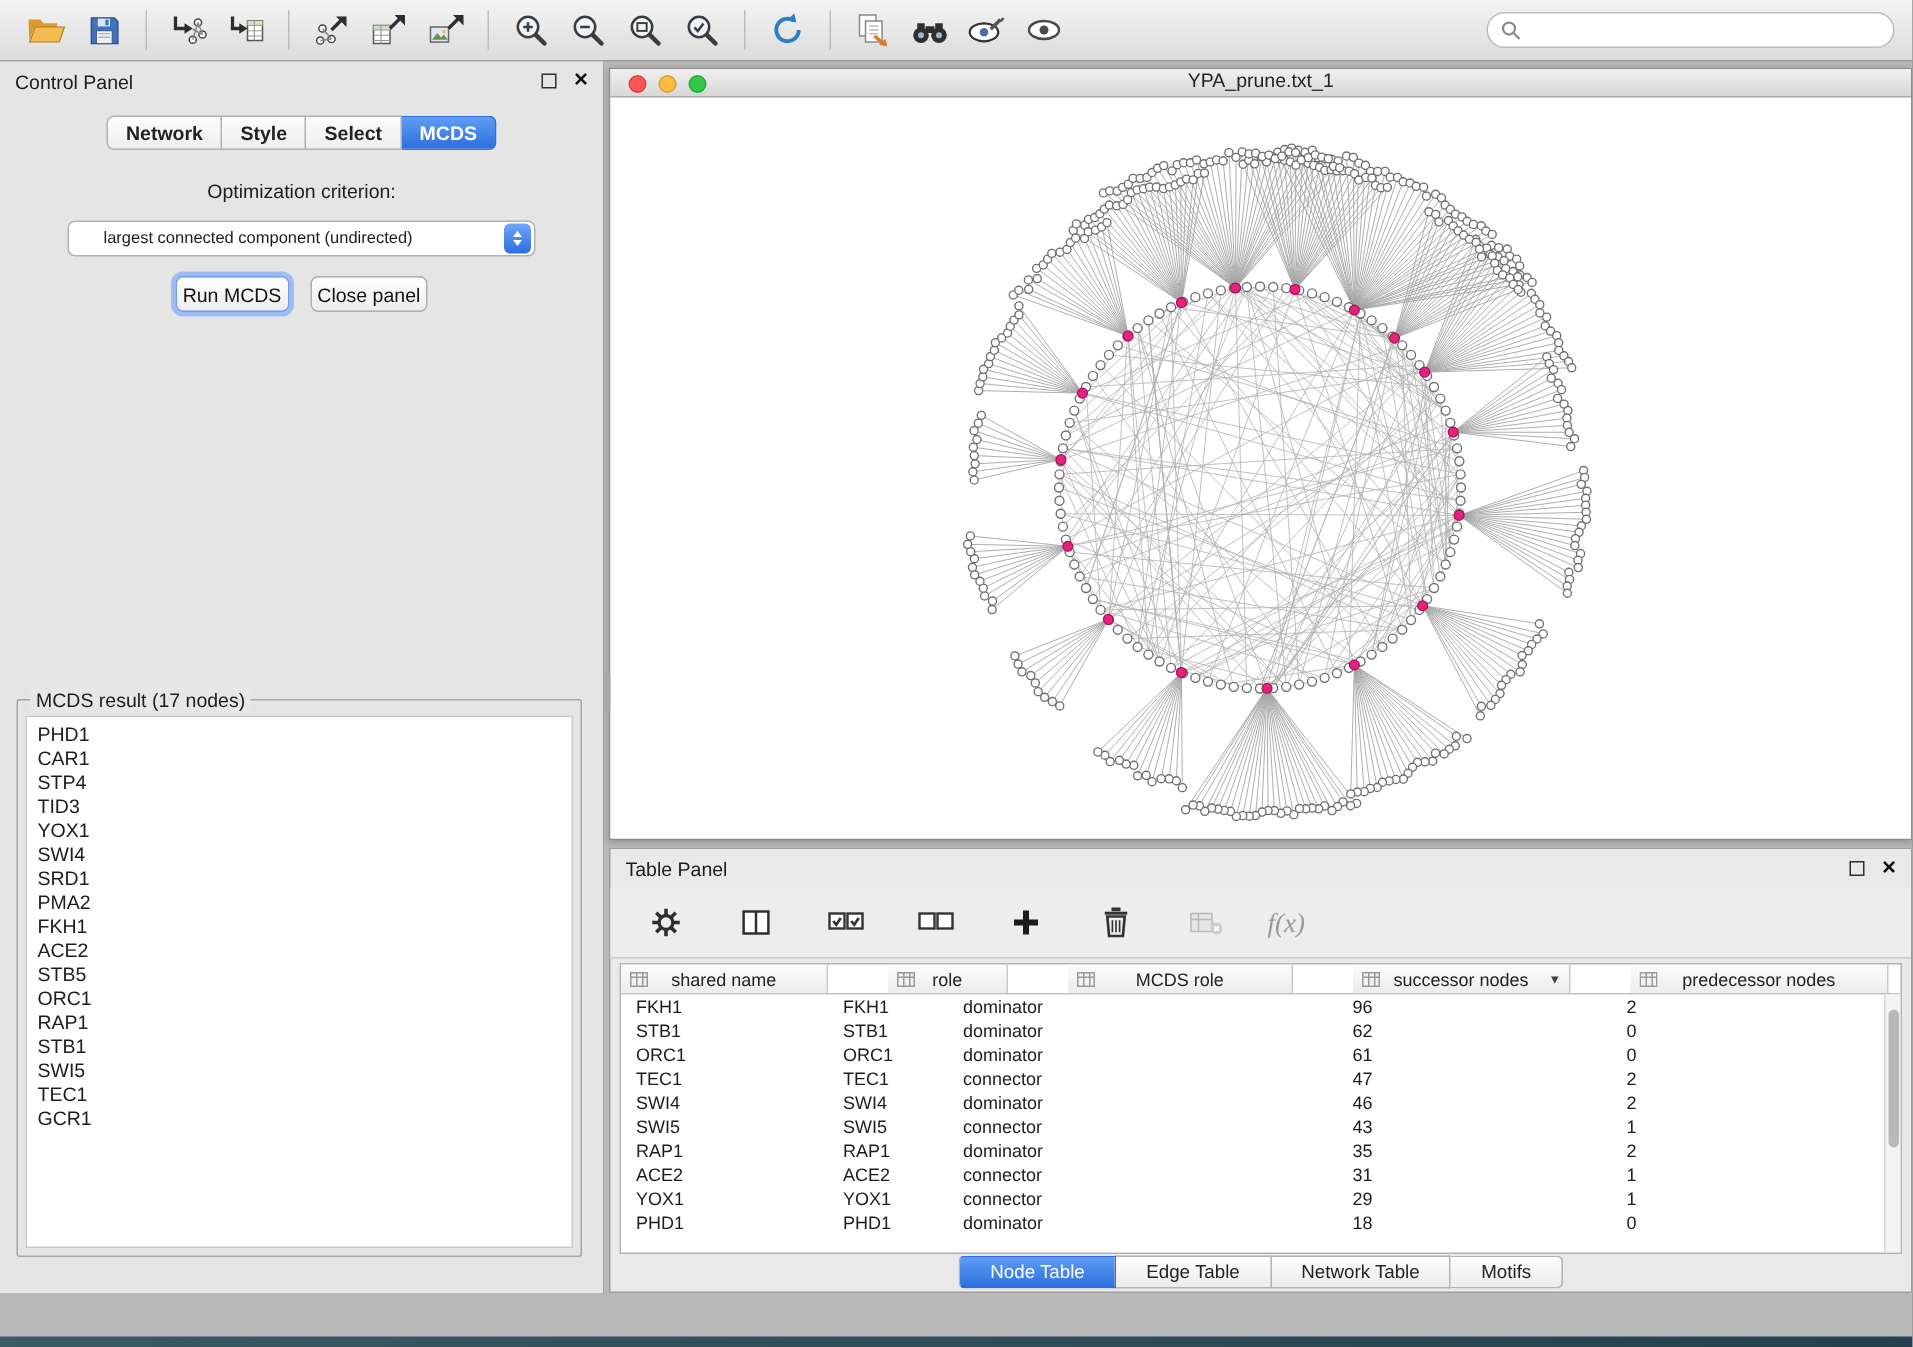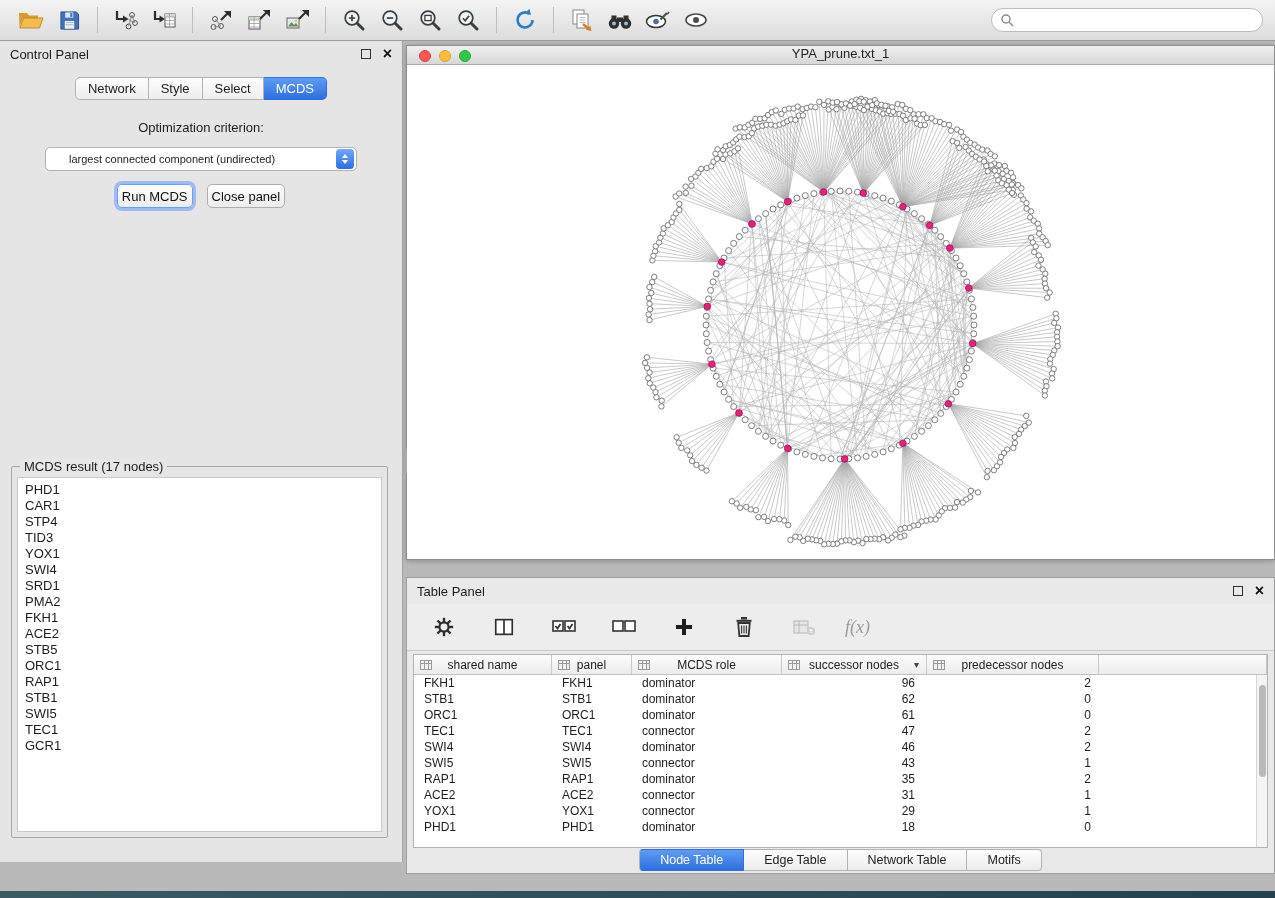--- a/index.html
+++ b/index.html
@@ -30,21 +30,21 @@
   
   .cpanel {
     position: absolute; left: 0; top: 41px; width: 403px; bottom: 36px;
     background: #e5e5e5; border-right: 1px solid #a3a3a3;
   }
   .phead { height: 26px; display: flex; align-items: center; padding: 0 10px; font-size: 13px; }
   .pctl { margin-left: auto; display: flex; align-items: center; gap: 12px; }
   .float-ico { width: 10px; height: 10px; border: 1.5px solid #2f2f2f; display:inline-block; }
   .close-ico { font-size: 16px; font-weight: bold; color: #111; line-height: 1; cursor: default; }
 
-  .segbar { display: flex; justify-content: center; margin-top: 10px; }
+  .segbar { display: flex; justify-content: center; margin-top: 10px; font-weight: bold; }
   .seg {
     font-size: 13px; padding: 3px 12px; background: linear-gradient(#fdfdfd,#eee);
     border: 1px solid #b3b3b3; border-left: none; color: #222;
   }
   .seg:first-child { border-left: 1px solid #b3b3b3; border-radius: 5px 0 0 5px; }
   .seg:last-child { border-radius: 0 5px 5px 0; }
   .seg-active { background: linear-gradient(#5f9cf2,#2e6fe0); color: #fff; border-color: #2e6fe0; }
 
   .opt-label { text-align: center; font-size: 13px; margin-top: 20px; }
   .combo {
@@ -101,37 +101,37 @@
   .netcanvas { display: block; background: #fff; }
 
   .splitter-handle {
     position: absolute; left: 402px; top: 448px; width: 5px; height: 26px;
     background: #a8a8a8; border-radius: 2px;
   }
 
   
   .tpanel {
     position: absolute; left: 406px; top: 565px; width: 869px; height: 297px;
-    background: #e9e9e9; border: 1px solid #9e9e9e; margin-top: 12px;
+    background: #e9e9e9; border: 1px solid #9e9e9e;
   }
   .tptools {
     position: absolute; left: 0; right: 0; top: 26px; height: 47px;
     background: #ededed; border-bottom: 1px solid #cacaca;
     display: flex; align-items: center; padding: 0 18px; gap: 22px;
   }
   .fx { font-family: "Liberation Serif", serif; font-style: italic; font-size: 18px; color: #9a9a9a; }
   .tableWrap {
     position: absolute; left: 6px; right: 6px; top: 76px; height: 194px;
     background: #fff; border: 1px solid #b3b3b3; overflow: hidden;
   }
   .theader, .tr {
     display: grid;
     grid-template-columns: 138px 80px 150px 145px 172px minmax(0,1fr);
   }
-  .theader { height: 20px; border-bottom: 1px solid #c3c3c3; }
+  .theader { height: 20px; border-bottom: 1px solid #c3c3c3; gap: 40px; }
   .th {
     position: relative; display: flex; align-items: center; justify-content: center;
     font-size: 12px; color: #222; background: linear-gradient(#fcfcfc,#ececec);
     border-right: 1px solid #c9c9c9; overflow: hidden; white-space: nowrap;
   }
   .th svg { position: absolute; left: 6px; top: 50%; transform: translateY(-50%); }
   .sortmark { position: absolute; right: 7px; font-size: 10px; color: #444; }
   .tr { height: 16px; }
   .td { font-size: 12px; line-height: 16px; padding-left: 10px; white-space: nowrap; overflow: hidden; }
   .td.num { text-align: right; padding-left: 0; }
@@ -1467,21 +1467,21 @@
               <rect x="0.5" y="0.5" width="11" height="9" fill="#f2f2f2" stroke="#9a9a9a"></rect>
               <path d="M0.5 3.5h11M4.5 0.5v9M8.5 0.5v9" stroke="#9a9a9a" fill="none"></path>
             </svg>
             <span>shared name</span>
           </div>
           <div class="th col1">
             <svg width="12" height="10" viewBox="0 0 12 10">
               <rect x="0.5" y="0.5" width="11" height="9" fill="#f2f2f2" stroke="#9a9a9a"></rect>
               <path d="M0.5 3.5h11M4.5 0.5v9M8.5 0.5v9" stroke="#9a9a9a" fill="none"></path>
             </svg>
-            <span>panel</span>
+            <span>role</span>
           </div>
           <div class="th col2">
             <svg width="12" height="10" viewBox="0 0 12 10">
               <rect x="0.5" y="0.5" width="11" height="9" fill="#f2f2f2" stroke="#9a9a9a"></rect>
               <path d="M0.5 3.5h11M4.5 0.5v9M8.5 0.5v9" stroke="#9a9a9a" fill="none"></path>
             </svg>
             <span>MCDS role</span>
           </div>
           <div class="th col3">
             <svg width="12" height="10" viewBox="0 0 12 10">

